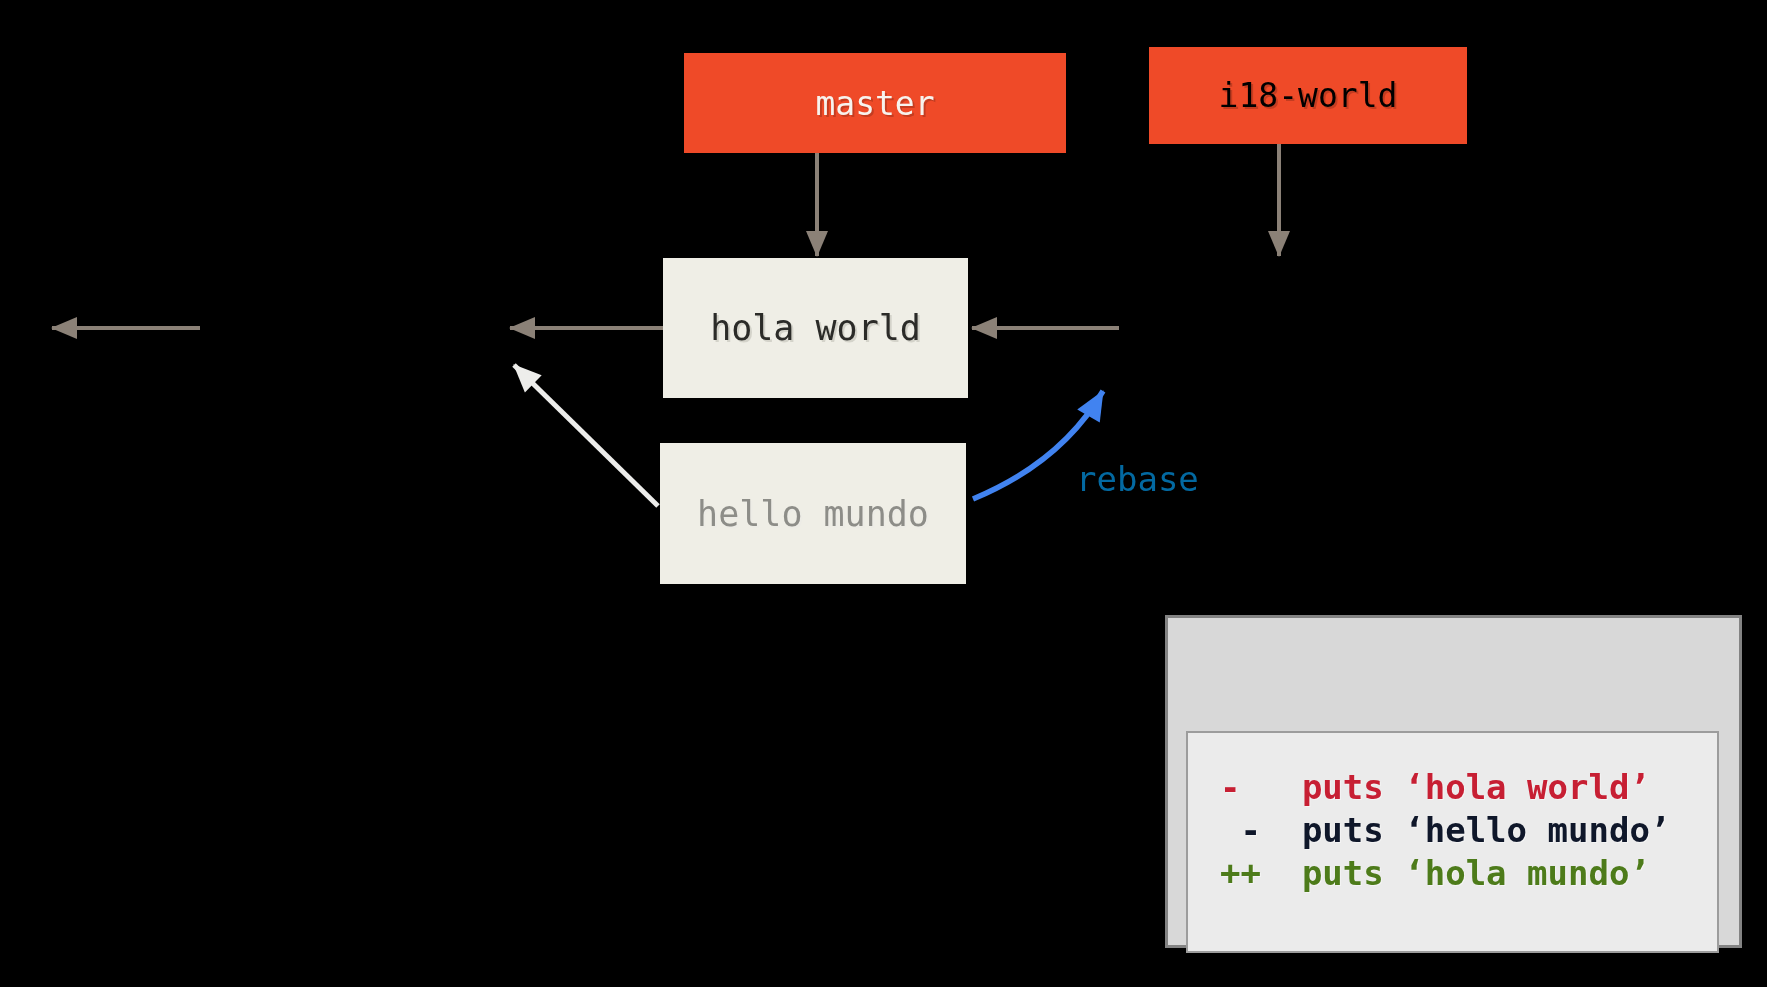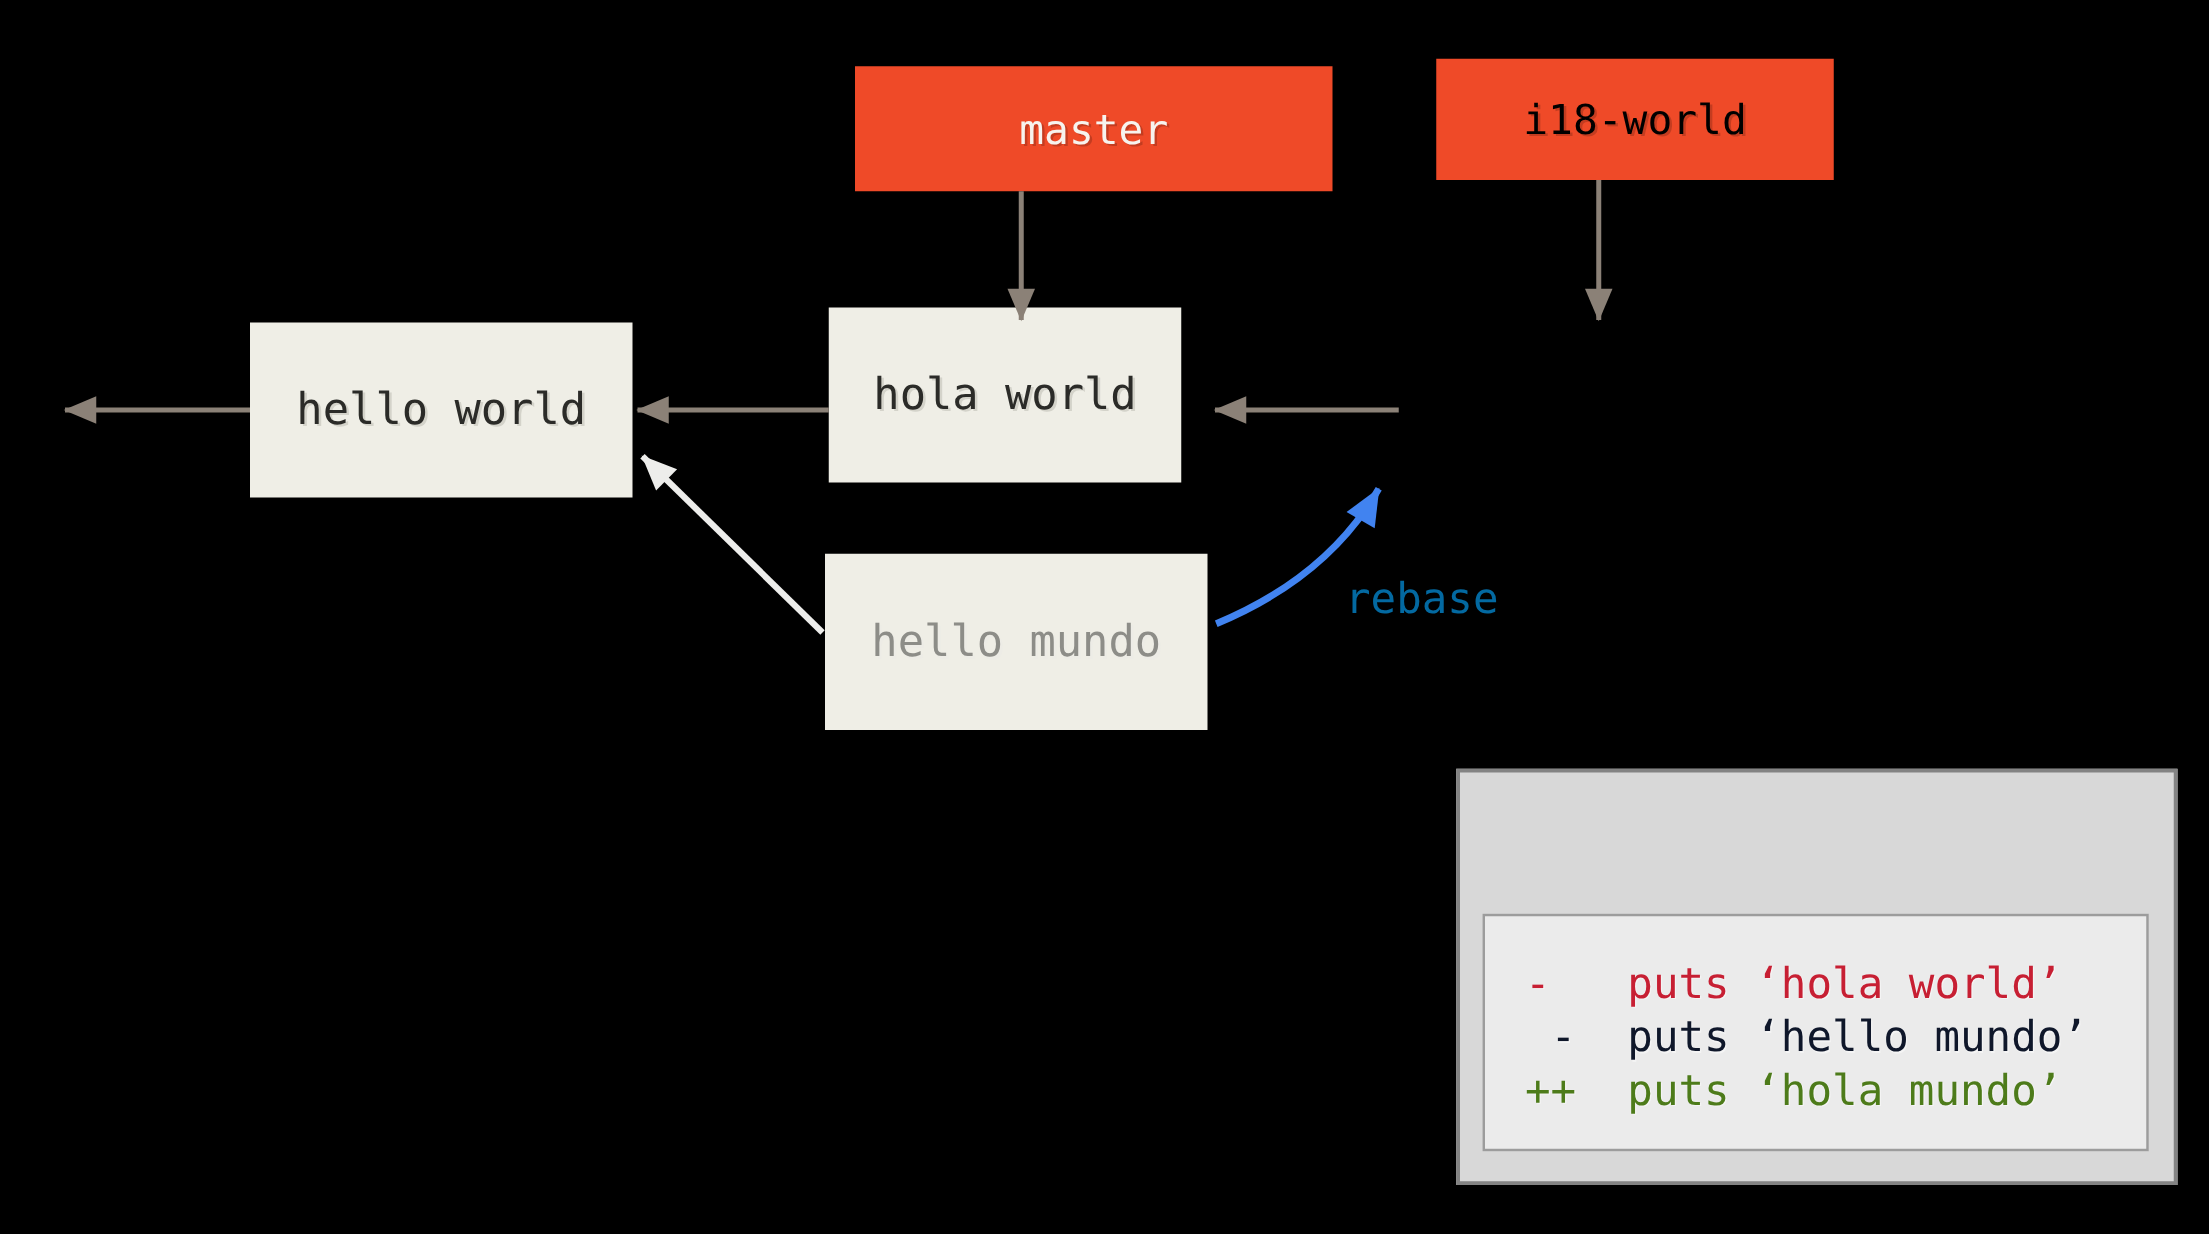--- a/index.html
+++ b/index.html
@@ -23,58 +23,58 @@
   }
   .pos-master      { left: 684px;  top: 53px;  width: 382px; height: 100px; }
   .pos-i18         { left: 1149px; top: 47px;  width: 318px; height: 97px;  }
   .commit-box {
     position: absolute;
     display: flex; align-items: center; justify-content: center;
     font-size: 35px;
     text-shadow: 2px 2px 0 rgba(150,150,140,0.30);
   }
   .pos-hello-world { left: 200px;  top: 258px; width: 306px; height: 140px; }
-  .pos-hola-world  { left: 663px;  top: 246px; width: 282px; height: 140px; }
+  .pos-hola-world  { left: 663px;  top: 258px; width: 305px; height: 140px; }
   .pos-hola-mundo  { left: 1119px; top: 258px; width: 306px; height: 140px; }
   .pos-hello-mundo { left: 660px;  top: 443px; width: 306px; height: 141px;
                      text-shadow: 2px 2px 0 rgba(235,235,230,0.55); }
   .rebase-label {
     position: absolute; left: 1076px; top: 462px;
     font-size: 34px; line-height: 34px; white-space: pre;
   }
   .panel {
     position: absolute; left: 1165px; top: 615px;
     width: 577px; height: 333px;
     border: 3px solid; box-sizing: border-box;
   }
   .panel-title {
     position: absolute; left: 27px; top: 32px;
     font-size: 35px; line-height: 35px; white-space: pre;
     text-shadow: 1px 1px 0 rgba(255,255,255,0.5);
   }
   .code-box {
     position: absolute; left: 18px; top: 113px;
-    width: 533px; height: 190px;
+    width: 533px; height: 222px;
     border: 2px solid; box-sizing: border-box;
     padding: 33px 0 0 32px;
+    font-weight: bold;
   }
   .code-line {
     font-size: 34px; line-height: 43px; white-space: pre;
     text-shadow: 1px 1px 0 rgba(255,255,255,0.45);
   }
 </style>
 </head>
 <body>
 
 <div class="canvas">
 
   <div class="branch-box pos-master" style="background-color: rgb(239, 74, 40); color: rgb(247, 243, 238);">master</div>
   <div class="branch-box pos-i18" style="background-color: rgb(239, 74, 40); color: #000000;">i18-world</div>
 
-  <div class="commit-box pos-hello-world" style="background-color: rgb(239, 238, 230); color: rgb(43, 43, 40);">hello world</div>
   <div class="commit-box pos-hola-world" style="background-color: rgb(239, 238, 230); color: rgb(43, 43, 40);">hola world</div>
   <div class="commit-box pos-hello-mundo" style="background-color: rgb(239, 238, 230); color: rgb(141, 141, 136);">hello mundo</div>
 
   <div class="rebase-label" style="color: #0369a1;">rebase</div>
 
   <svg class="arrow-layer" width="1767" height="987" viewBox="0 0 1767 987">
     <defs>
       <marker id="head-gray" markerUnits="userSpaceOnUse" markerWidth="28" markerHeight="24" refX="26" refY="12" orient="auto">
         <path d="M1,1 L27,12 L1,23 Z" fill="#8b8177"></path>
       </marker>

